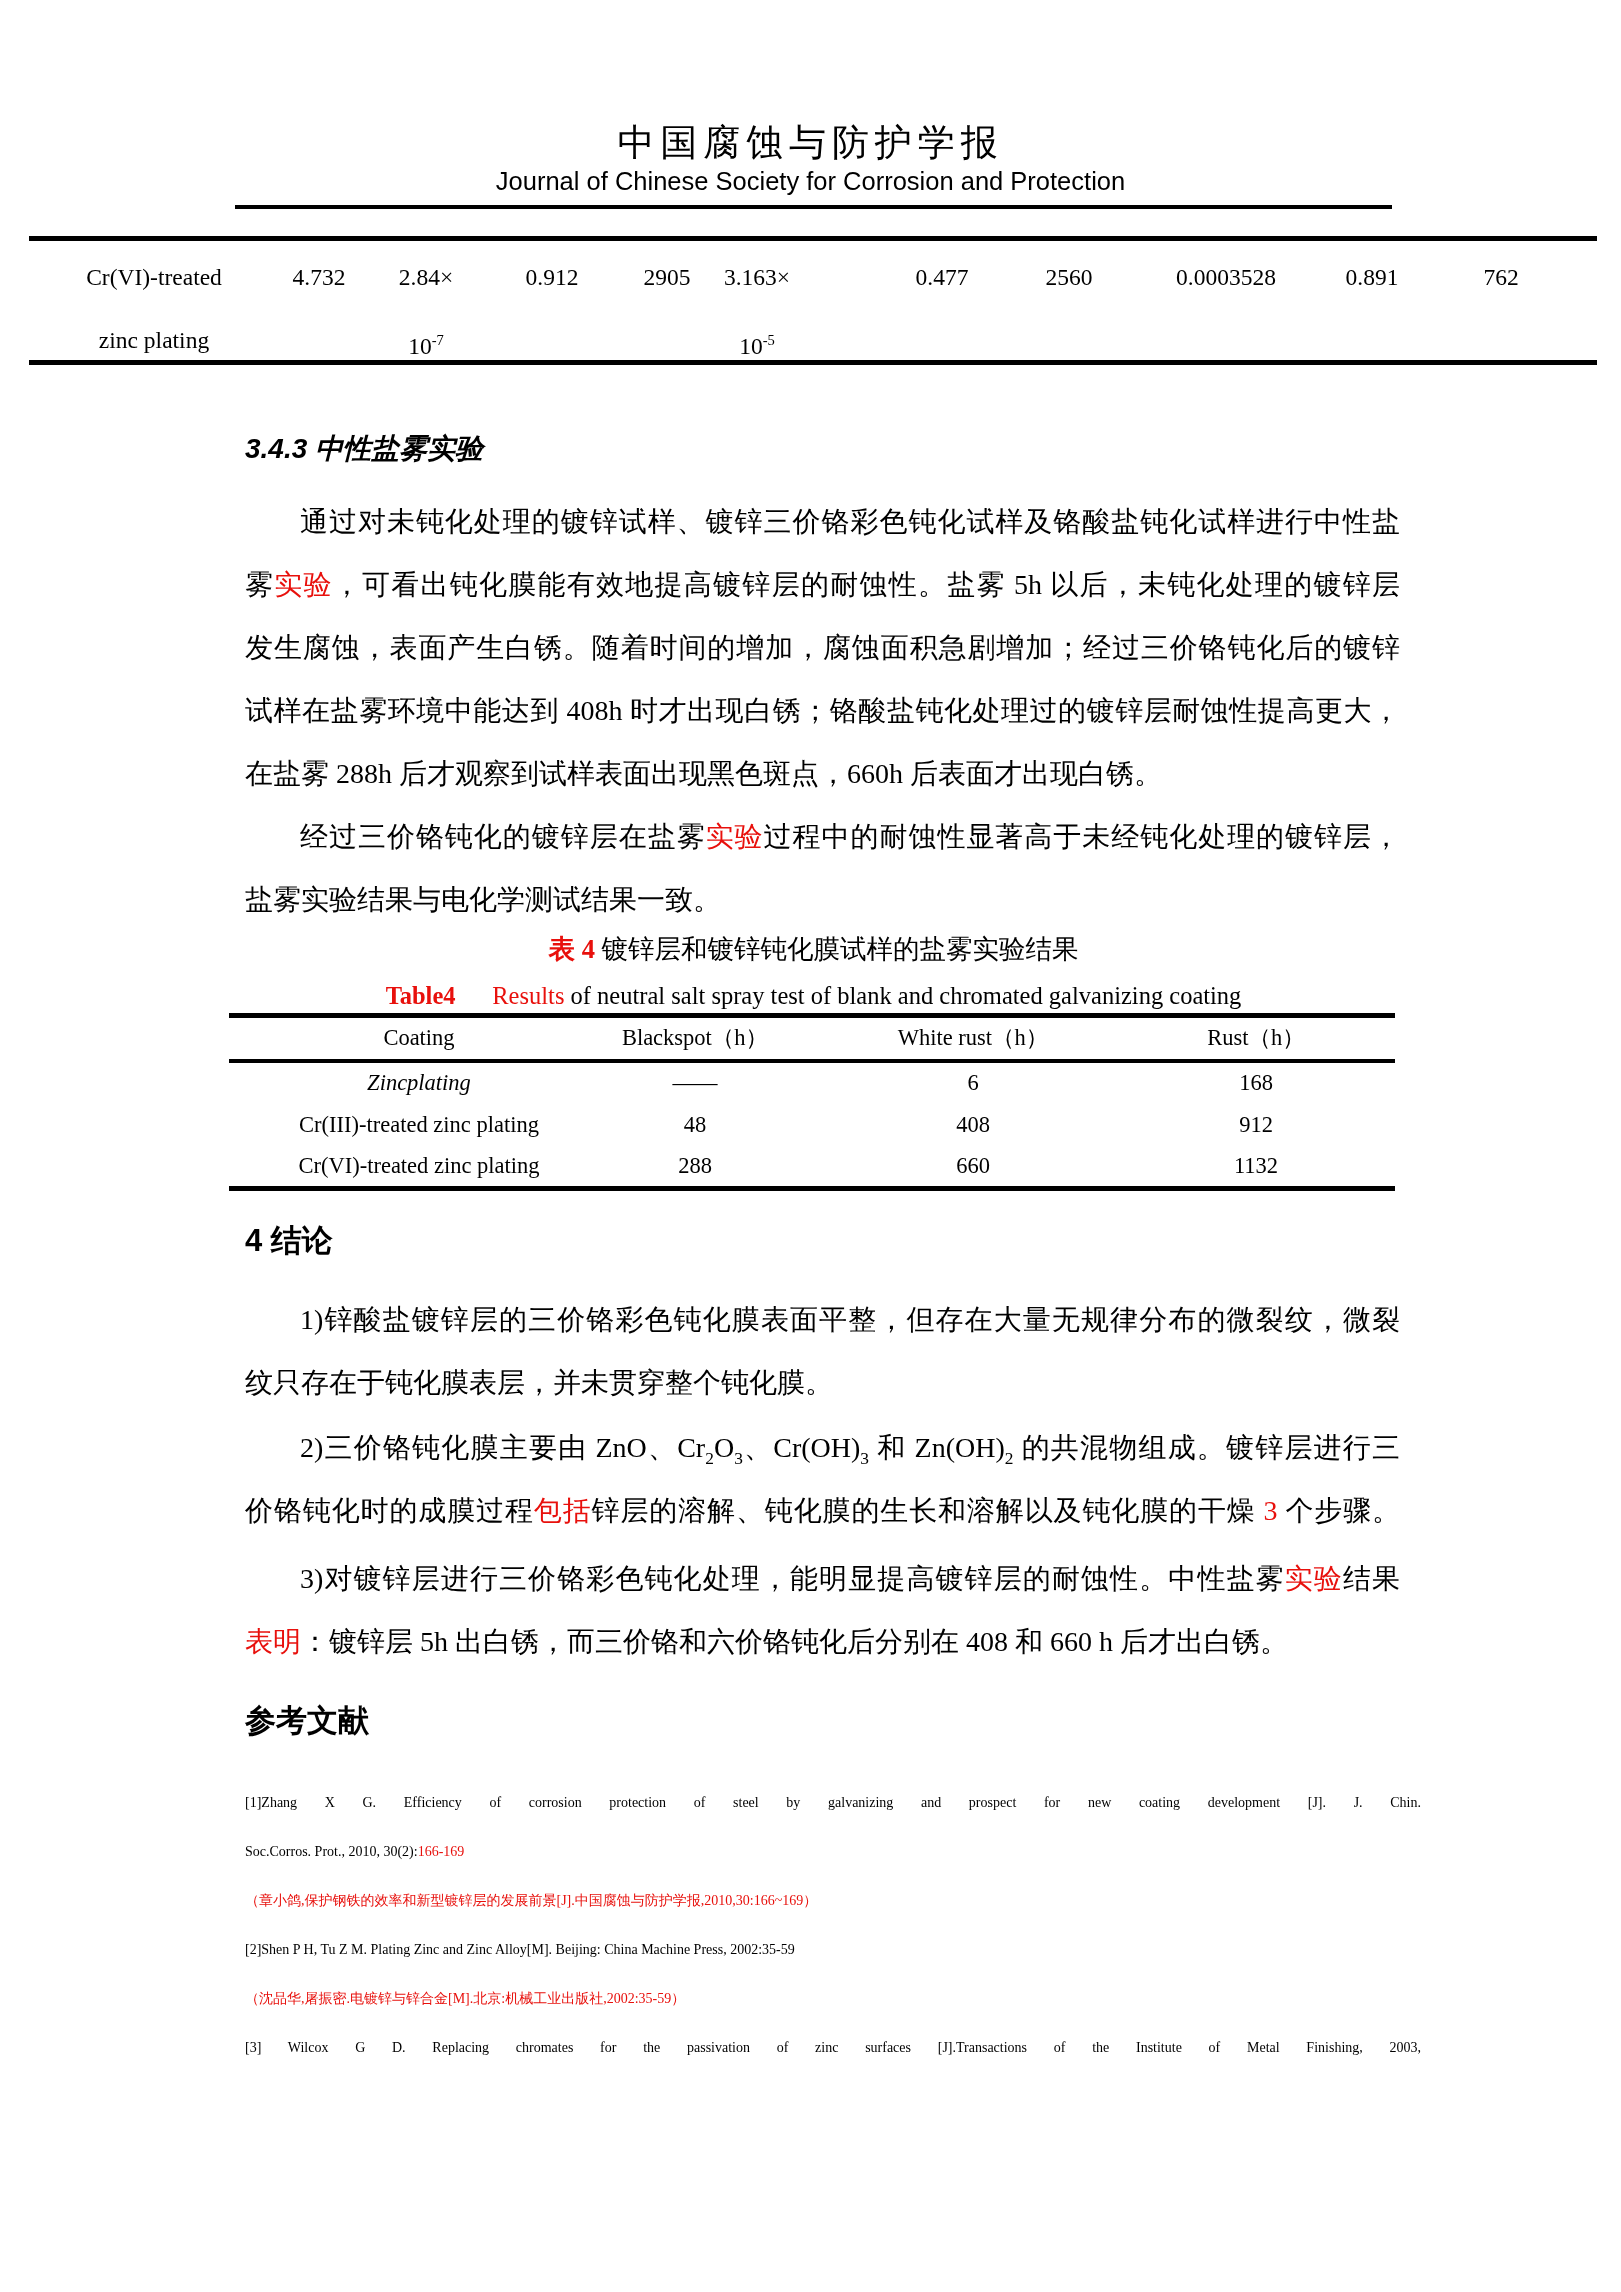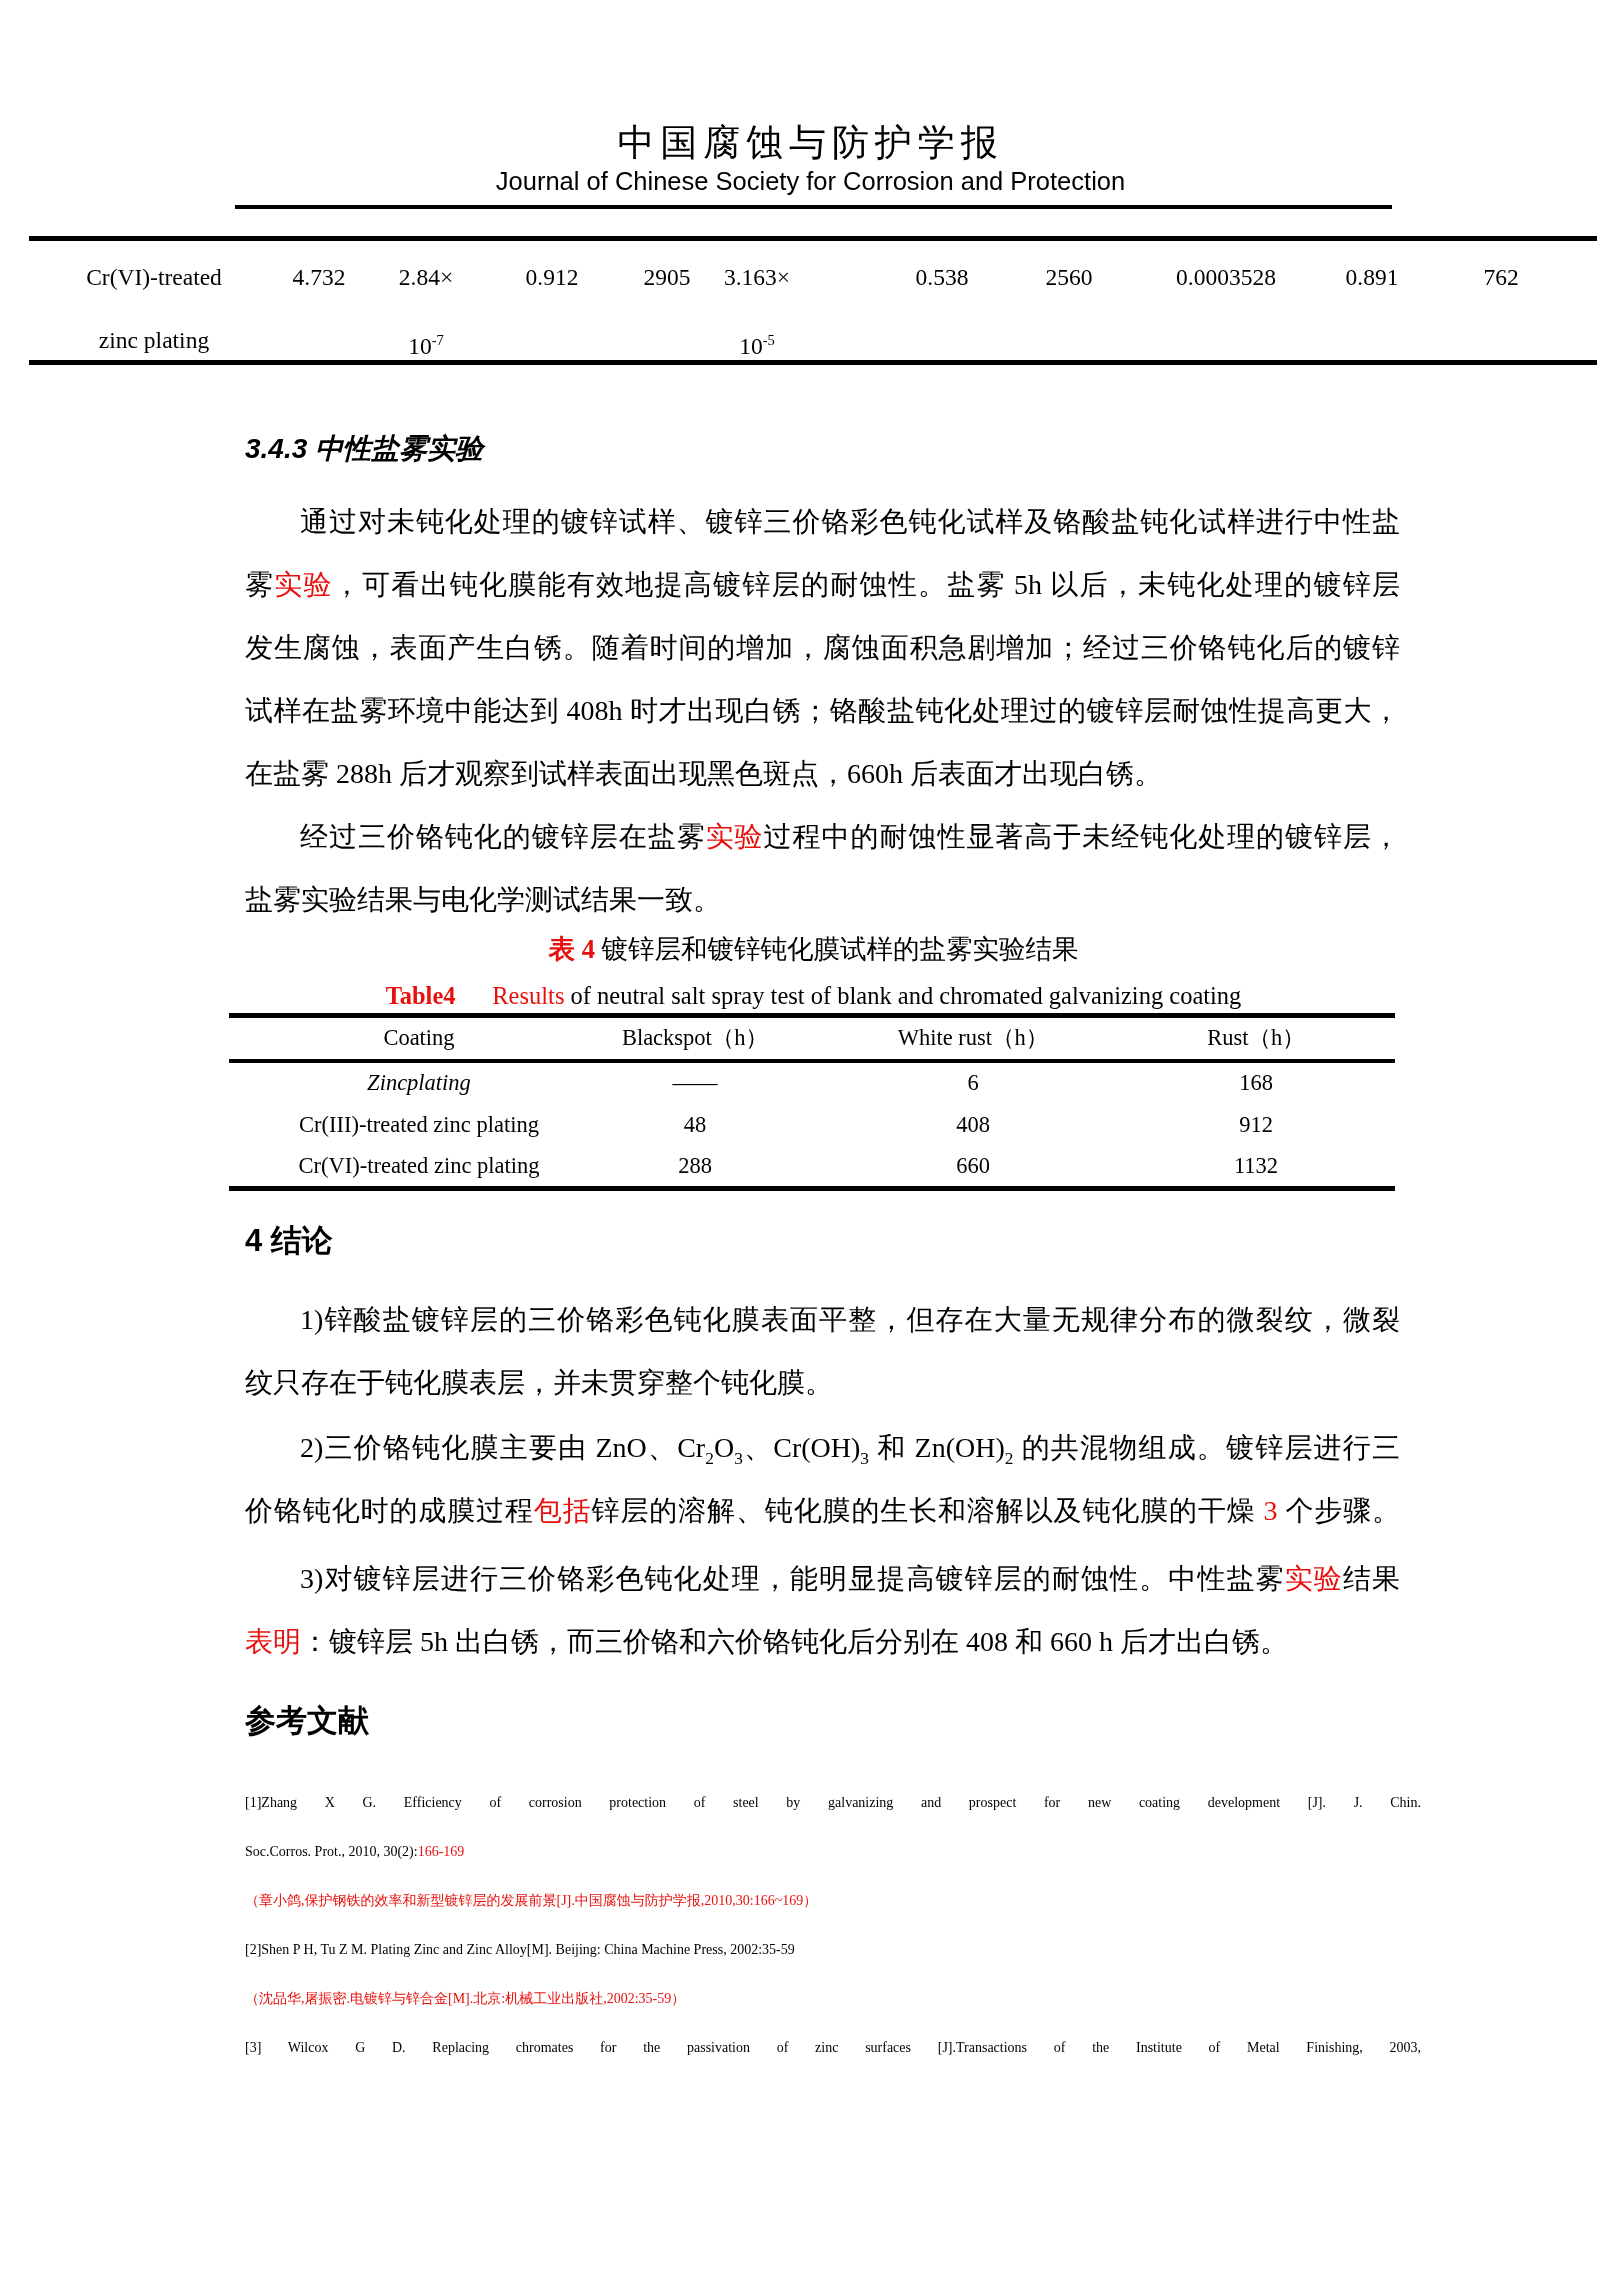--- a/index.html
+++ b/index.html
@@ -81,21 +81,21 @@
       <div class="tt-l1"><span>0.912</span></div>
     </div>
     <div class="tt-col" style="left:667px">
       <div class="tt-l1"><span>2905</span></div>
     </div>
     <div class="tt-col" style="left:757px">
       <div class="tt-l1"><span>3.163×</span></div>
       <div class="tt-l2"><span>10</span><sup>-5</sup></div>
     </div>
     <div class="tt-col" style="left:942px">
-      <div class="tt-l1"><span>0.538</span></div>
+      <div class="tt-l1"><span>0.477</span></div>
     </div>
     <div class="tt-col" style="left:1069px">
       <div class="tt-l1"><span>2560</span></div>
     </div>
     <div class="tt-col" style="left:1226px">
       <div class="tt-l1"><span>0.0003528</span></div>
     </div>
     <div class="tt-col" style="left:1372px">
       <div class="tt-l1"><span>0.891</span></div>
     </div>

